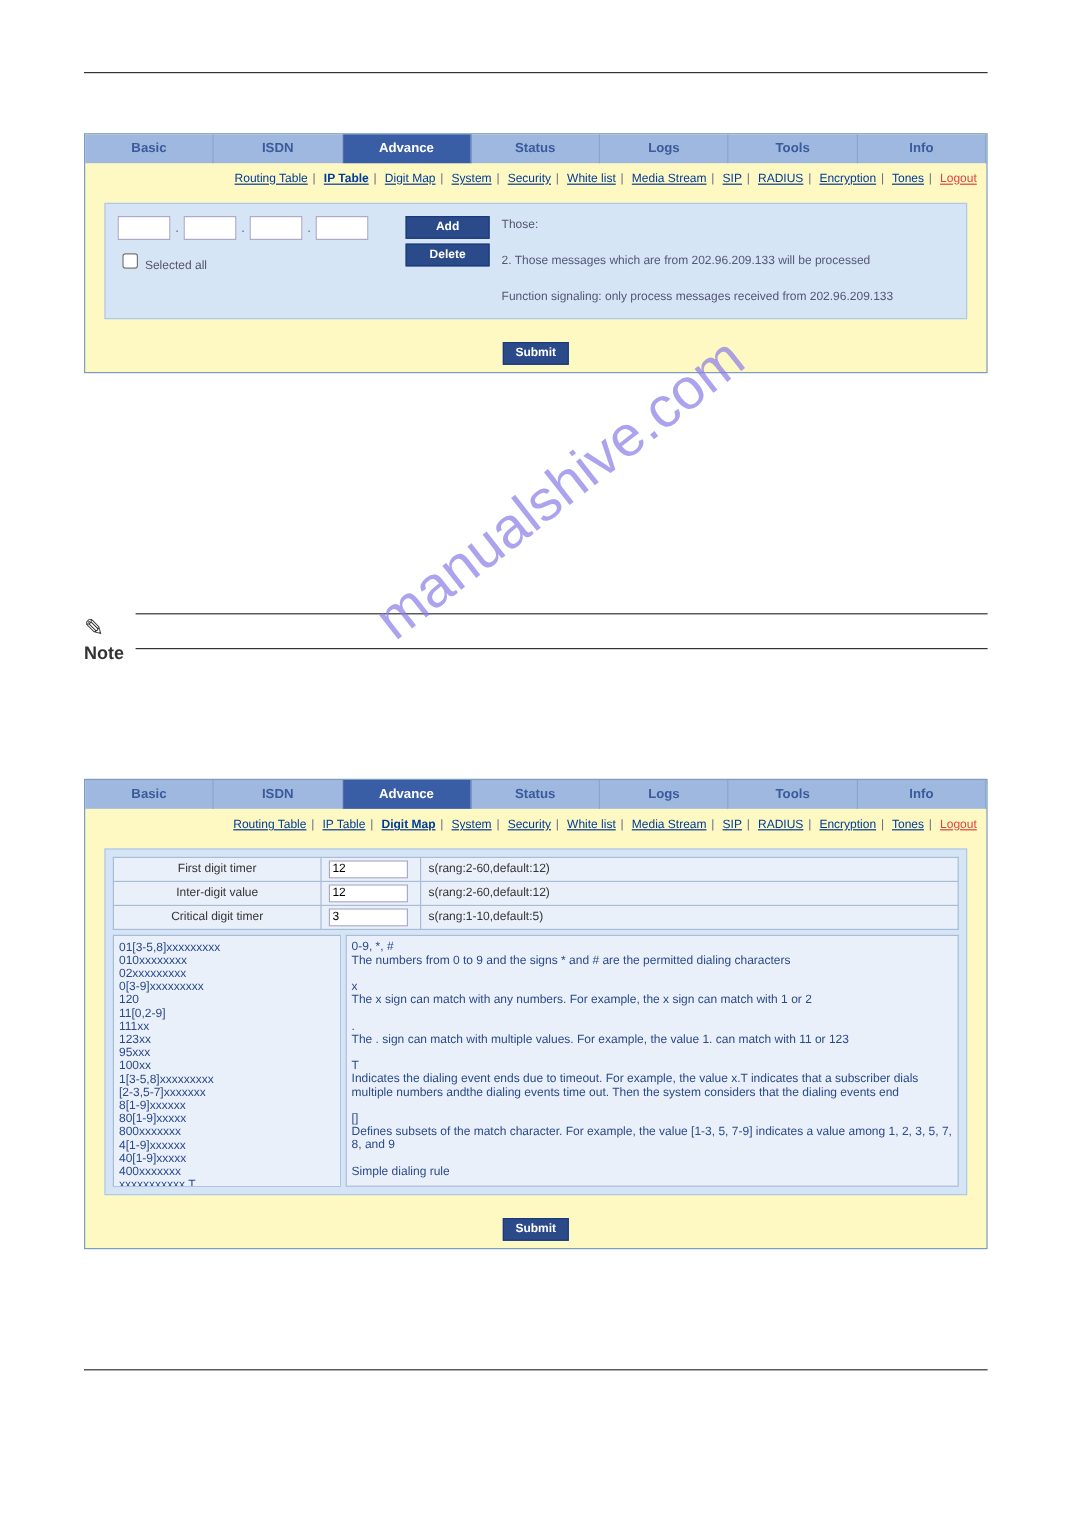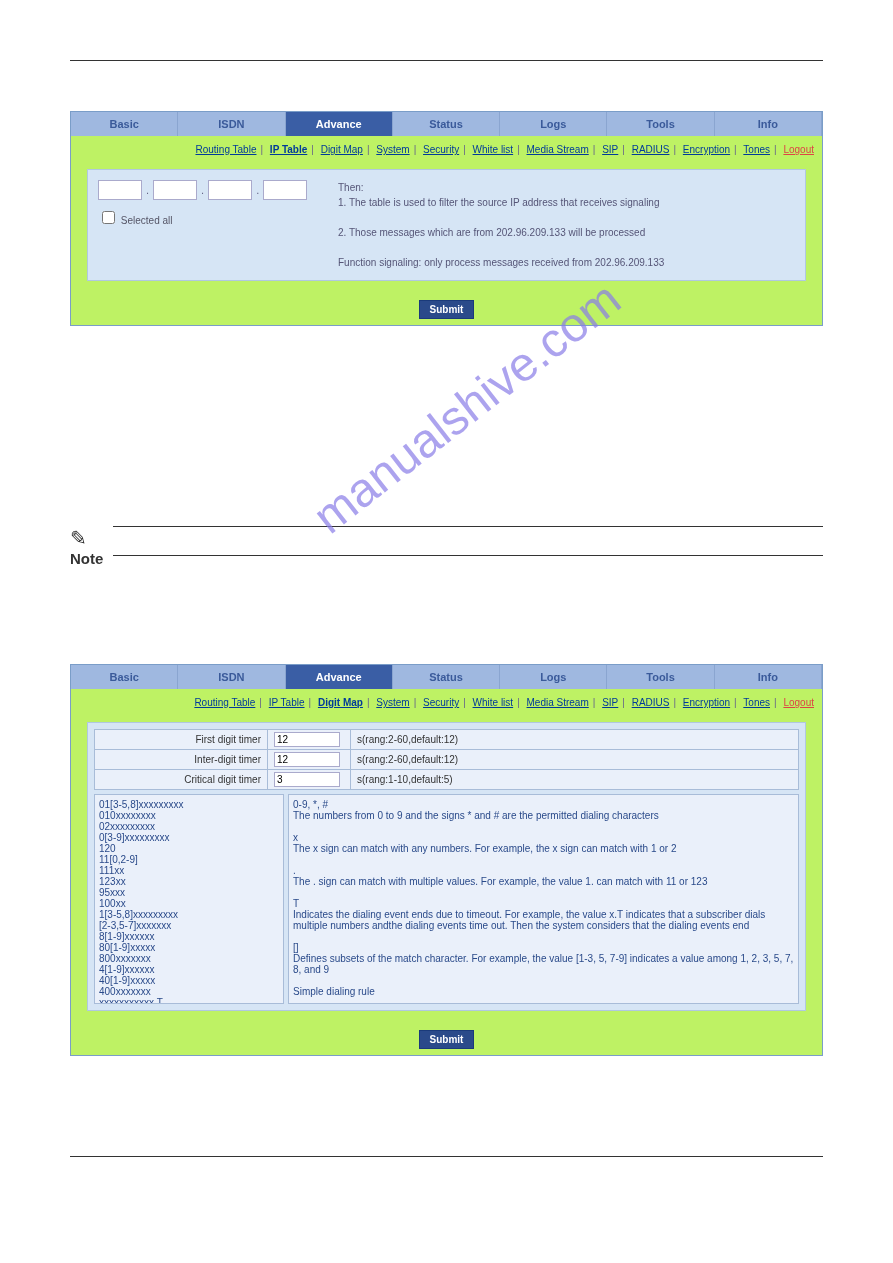--- a/index.html
+++ b/index.html
@@ -1,18 +1,18 @@
 <!DOCTYPE html>
 <html><head>
 <meta charset="utf-8">
 <style>
 body{margin:0;font-family:Arial,sans-serif;font-size:11px;color:#333;background:#fff;width:893px}
 .page{padding:60px 70px}
 .hr{border-top:1px solid #333;margin:0 0 50px}
-.panel{background:#bef264;border:1px solid #7a9dc8;margin:0 0 34px}
+.panel{background:#fef9c3;border:1px solid #7a9dc8;margin:0 0 34px}
 .tabs{display:flex;background:#9fb8e0}
 .tab{flex:1;text-align:center;padding:6px 0;color:#3a5a9a;font-weight:bold;font-size:11px;border-right:1px solid #8aa5d0;cursor:pointer}
 .tab.active{background:#3a5ea5;color:#fff}
 .subnav{text-align:right;padding:8px;font-size:10px}
 .subnav a{color:#003b99;text-decoration:underline;cursor:pointer}
 .subnav .active{font-weight:bold}
 .subnav .sep{color:#668;margin:0 4px}
 .subnav .logout{color:#d44}
 .content{background:#d6e5f5;margin:6px 16px 12px;padding:10px;border:1px solid #b0c8e0;display:flex;gap:10px}
 .left{flex:0 0 230px}
@@ -26,21 +26,21 @@
 .submit-row{text-align:center;padding:10px}
 .note-block{display:flex;align-items:flex-start;gap:10px;margin:200px 0 80px}
 .note-icon{font-size:20px}
 .note-label{font-size:15px;font-weight:bold}
 .note-lines{flex:1}
 .note-lines .line{border-top:1px solid #333;height:28px}
 .watermark{position:absolute;left:280px;top:380px;font-size:48px;color:#8a7de8;opacity:0.7;transform:rotate(-38deg);font-weight:normal;pointer-events:none;font-family:sans-serif}
 .content2{background:#d6e5f5;margin:6px 16px 12px;padding:6px;border:1px solid #b0c8e0}
 .tbl{width:100%;border-collapse:collapse;font-size:10px}
 .tbl td{border:1px solid #a8bcd8;padding:2px 6px;background:#eaf0fa}
-.tbl td:first-child{text-align:right;width:160px}
+.tbl td:first-child{text-align:center;width:160px}
 .tbl td:nth-child(2){width:70px}
 .twocol{display:flex;gap:4px;margin-top:4px}
 .ta{flex:1;border:1px solid #a8bcd8;background:#eaf0fa;font-size:10px;font-family:Arial;color:#2a4a8a;padding:4px;height:200px;overflow-y:scroll;white-space:pre-wrap}
 .ta.left-ta{flex:0 0 180px}
 .bottom-hr{border-top:1px solid #333;margin-top:100px}
 </style>
 </head>
 <body>
 
 <div class="page" style="position:relative">
@@ -80,23 +80,27 @@
             <span class="dot">.</span>
         <input style="">
             <span class="dot">.</span>
         <input style="">
       </div>
       <label class="chk">
         <input type="checkbox" style="">
         <span>Selected all</span>
       </label>
     </div>
+    <div class="btns">
+      <div class="btn">Add</div>
+      <div class="btn">Delete</div>
+    </div>
     <div class="note">
-      <div>Then:</div>
-      <div>1. The table is used to filter the source IP address that receives signaling</div><br>
+      <div>Those:</div>
+      <br>
       <div>2. Those messages which are from 202.96.209.133 will be processed</div><br>
       <div>Function signaling: only process messages received from 202.96.209.133</div>
     </div>
   </div>
   <div class="submit-row">
     <span class="btn">Submit</span>
   </div>
 </div>
 
 <div class="note-block">
@@ -136,21 +140,21 @@
   </div>
   <div class="content2">
     <table class="tbl">
       <tbody>
             <tr>
         <td>First digit timer</td>
         <td><input style="width: 60px; border: 1px solid rgb(170, 170, 204); font-size: 10px;" value="12"></td>
         <td>s(rang:2-60,default:12)</td>
       </tr>
       <tr>
-        <td>Inter-digit timer</td>
+        <td>Inter-digit value</td>
         <td><input style="width: 60px; border: 1px solid rgb(170, 170, 204); font-size: 10px;" value="12"></td>
         <td>s(rang:2-60,default:12)</td>
       </tr>
       <tr>
         <td>Critical digit timer</td>
         <td><input style="width: 60px; border: 1px solid rgb(170, 170, 204); font-size: 10px;" value="3"></td>
         <td>s(rang:1-10,default:5)</td>
       </tr>
     </tbody>
         </table>

